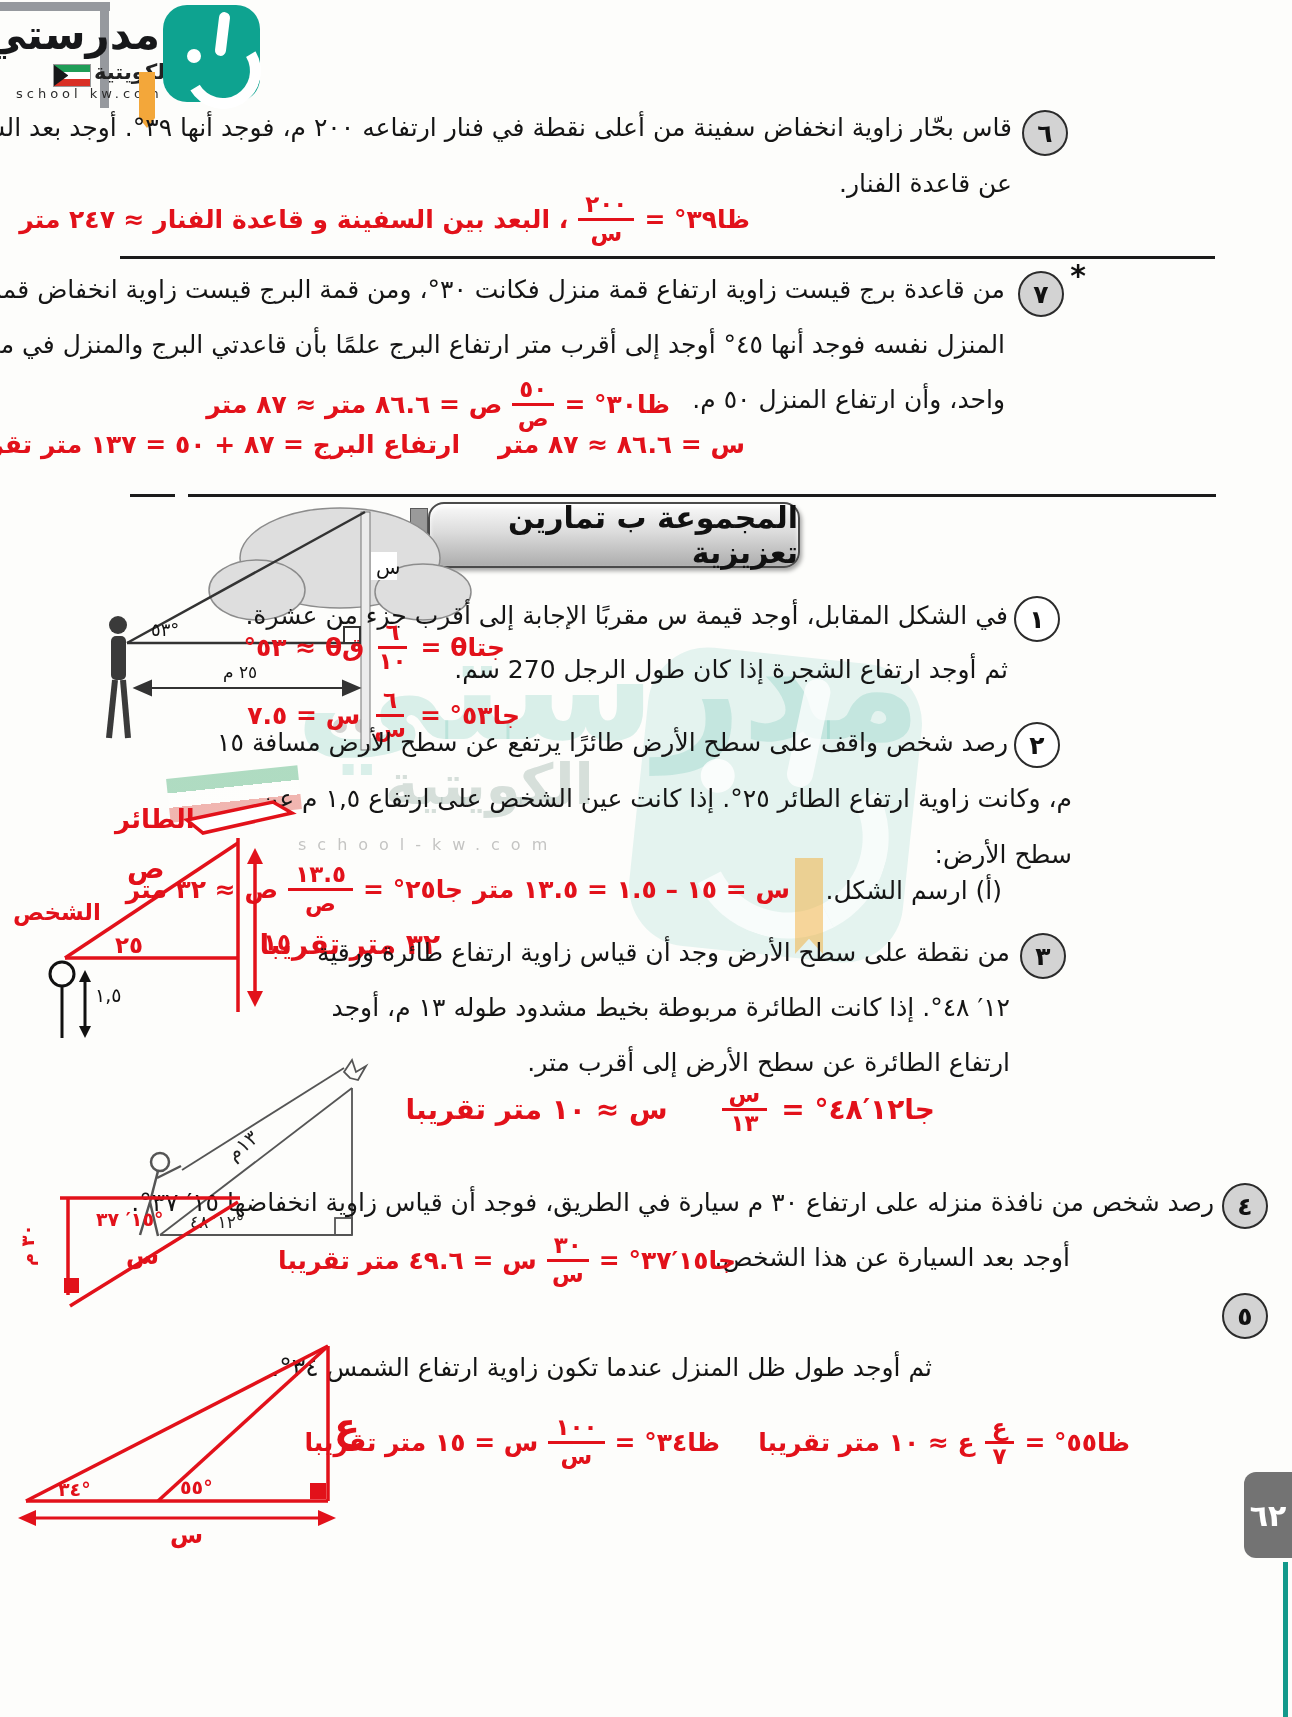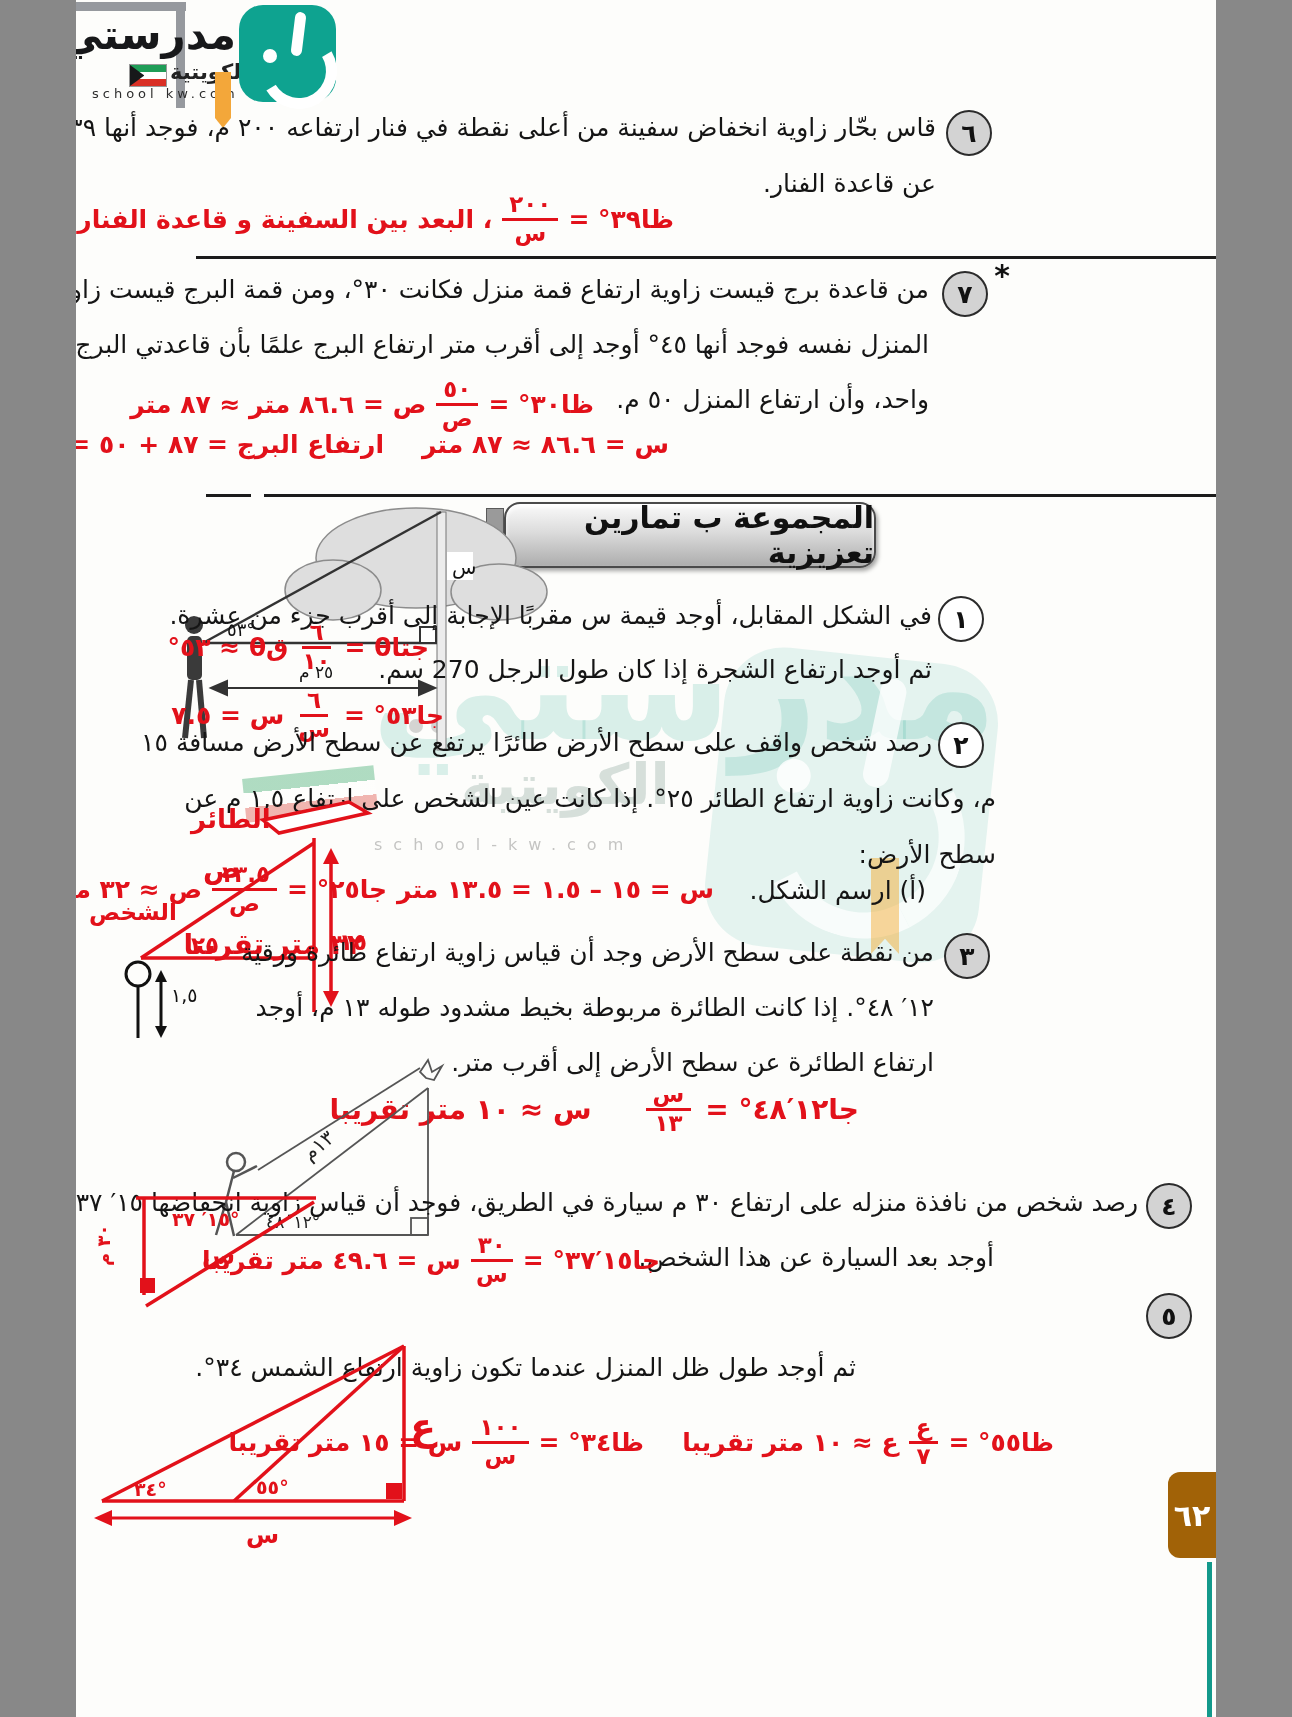--- a/index.html
+++ b/index.html
@@ -1,16 +1,16 @@
 <!DOCTYPE html>
 <html lang="ar"><head>
 <meta charset="utf-8">
 <style>
   html,body{margin:0;padding:0;background:#888;font-family:"DejaVu Sans",sans-serif;}
-  .page{position:relative;width:1140px;height:1717px;background:#fdfdfb;margin:0 auto;overflow:hidden;}
+  .page{position:relative;width:1292px;height:1717px;background:#fdfdfb;margin:0 auto;overflow:hidden;}
   
   .t{position:absolute;direction:rtl;white-space:nowrap;font-size:25px;color:#151515;}
   .red{color:#e2111a;font-weight:bold;}
   .ans{position:absolute;direction:rtl;display:flex;align-items:center;gap:10px;white-space:nowrap;
        color:#e2111a;font-weight:bold;font-size:25px;}
   .frac{display:inline-flex;flex-direction:column;align-items:center;line-height:1.12;font-size:23px;}
   .frac .fn{padding:0 7px;border-bottom:3px solid currentColor;}
   .frac .fd{padding:0 4px;}
   .bigger{font-size:28px;}
   
@@ -52,21 +52,21 @@
   .wm-blob .b-eye{position:absolute;left:60px;top:110px;width:34px;height:34px;background:rgba(255,255,255,.8);border-radius:50%;}
   .wm-blob .b-pen{position:absolute;left:150px;top:20px;width:26px;height:110px;background:rgba(255,255,255,.75);border-radius:14px;transform:rotate(6deg);}
   .wm-blob .b-smile{position:absolute;left:52px;top:80px;width:150px;height:150px;border:26px solid transparent;
       border-bottom-color:rgba(255,255,255,.75);border-right-color:rgba(255,255,255,.7);border-radius:50%;transform:rotate(12deg);}
   .wm-book{position:absolute;left:795px;top:858px;width:28px;height:96px;background:rgba(245,166,35,.45);
       clip-path:polygon(0 0,100% 0,100% 100%,50% 84%,0 100%);}
   .wm-flag{position:absolute;left:168px;top:772px;width:132px;height:44px;opacity:.35;transform:rotate(-6deg);
       background:linear-gradient(180deg,#1f9d57 0%,#1f9d57 33%,#ffffff 33%,#ffffff 66%,#d93025 66%);}
   .wm-dot{position:absolute;width:14px;height:14px;border-radius:50%;background:rgba(0,0,0,.16);}
   
-  .tab{position:absolute;right:0;top:1472px;width:48px;height:86px;background:#a16207;
+  .tab{position:absolute;right:0;top:1472px;width:48px;height:86px;background:#737373;
       border-radius:12px 0 0 12px;display:flex;align-items:center;justify-content:center;
       color:#fff;font-size:30px;font-weight:bold;}
   .tabstrip{position:absolute;right:4px;top:1562px;width:5px;height:155px;background:#13998b;}
   svg{position:absolute;overflow:visible;}
   svg text{font-family:"DejaVu Sans",sans-serif;}
 </style>
 </head>
 <body>
 
 <div class="page">

